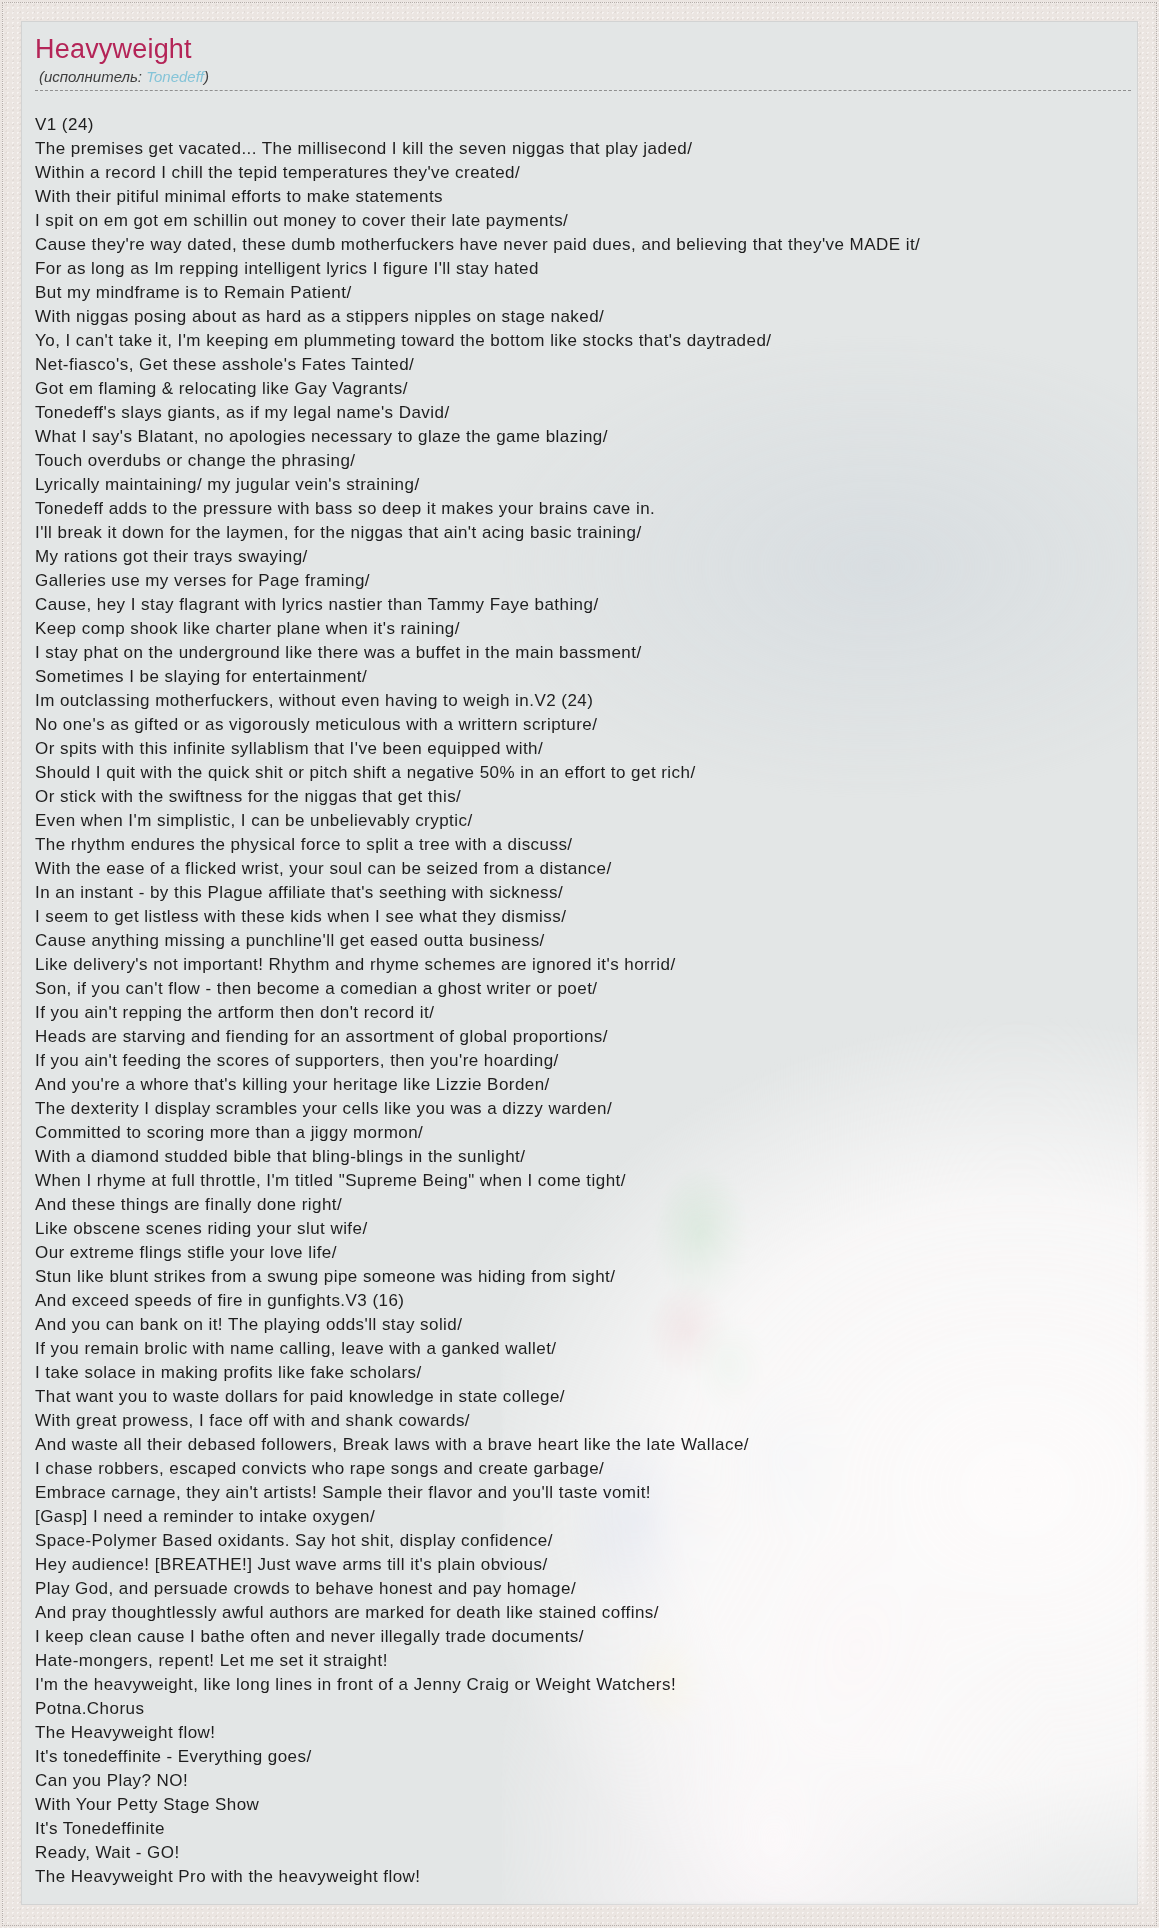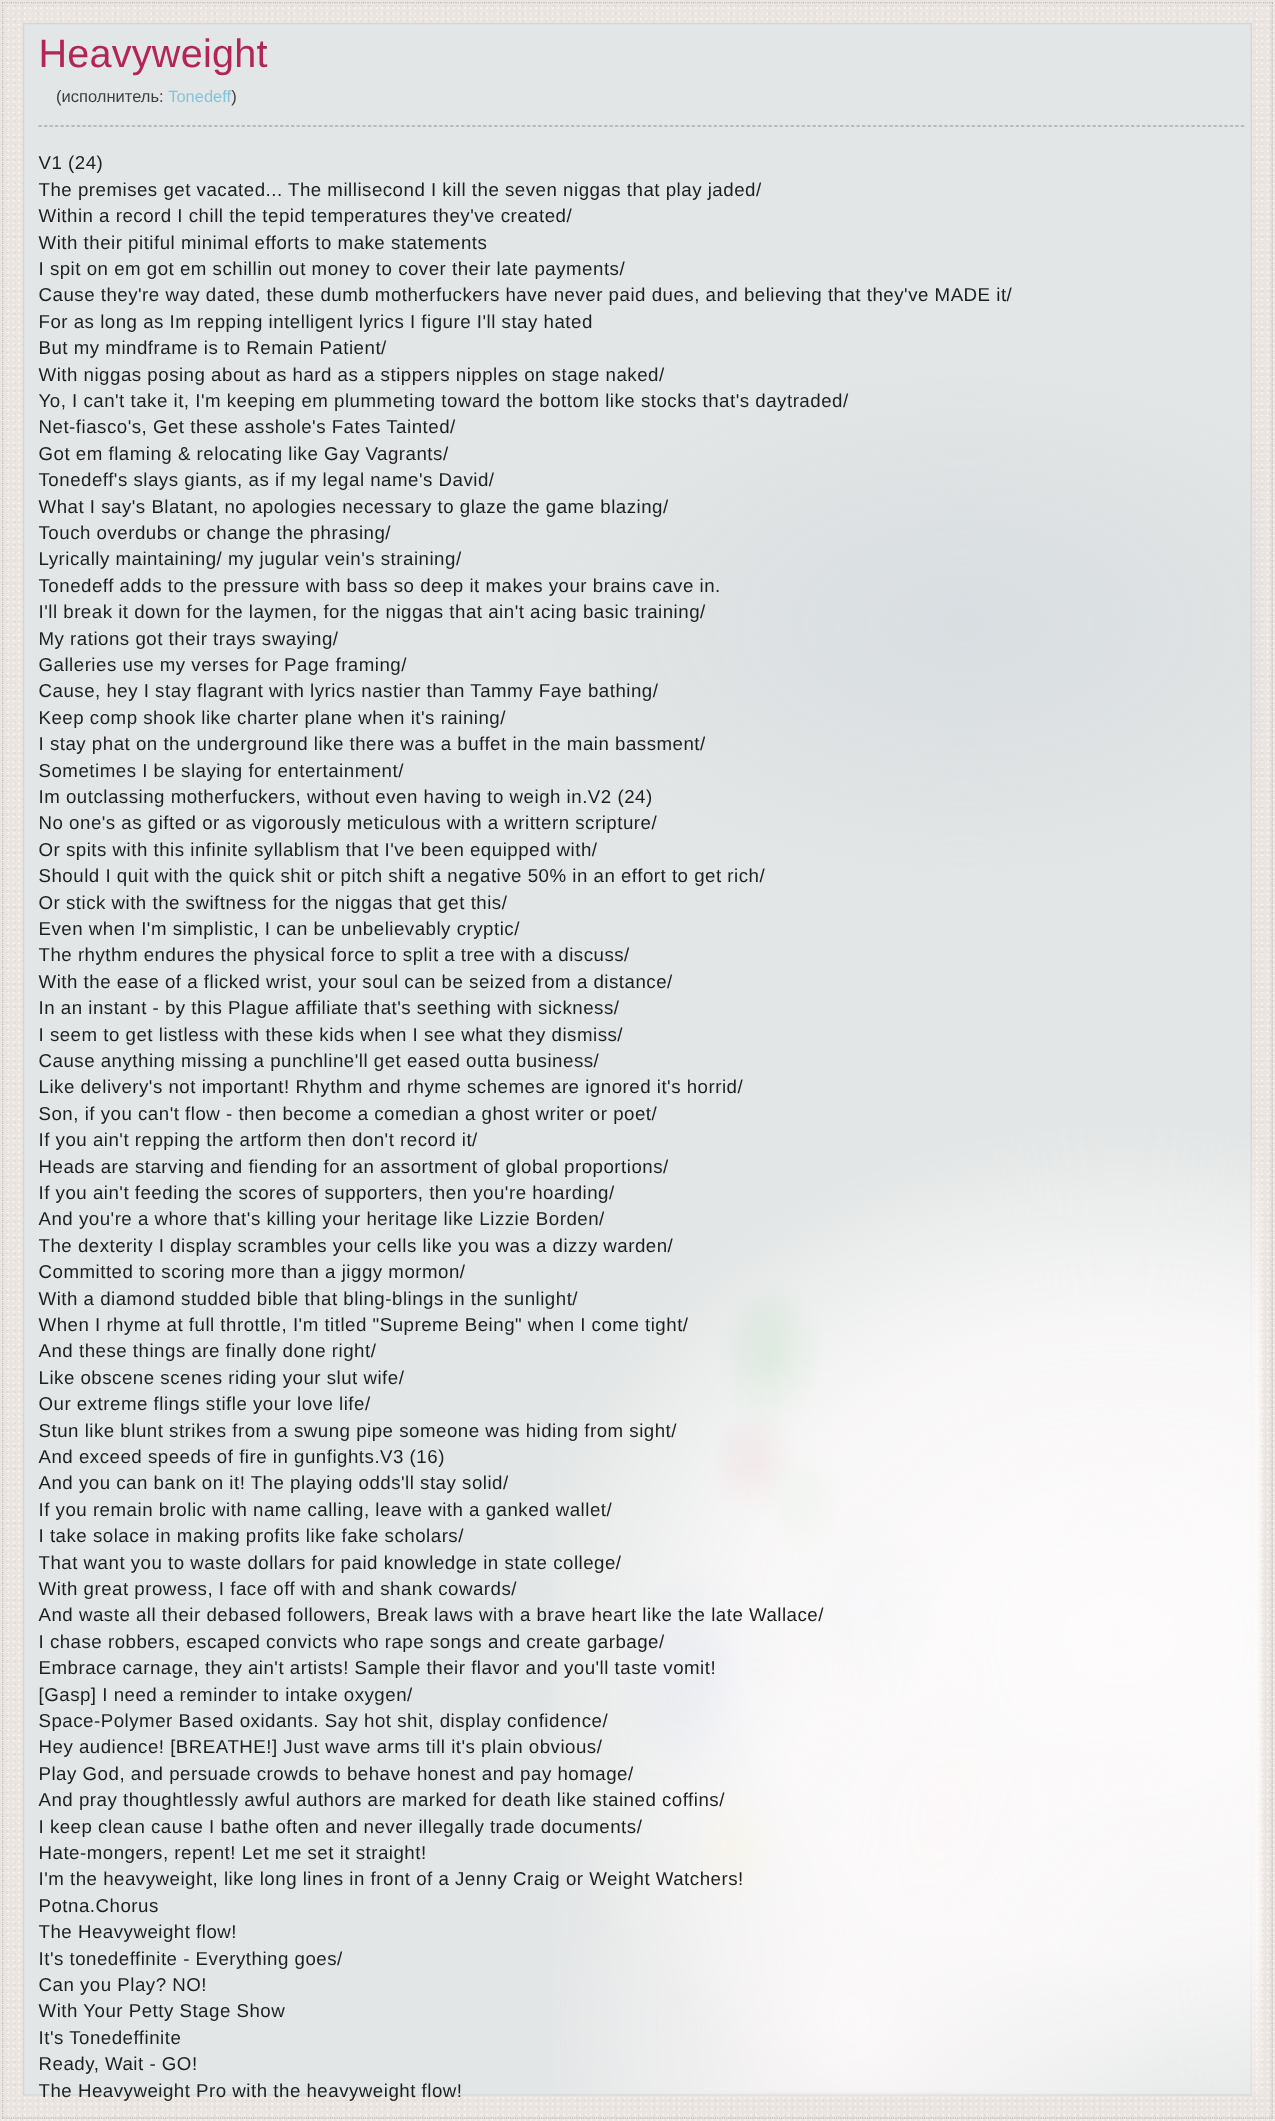--- a/index.html
+++ b/index.html
@@ -56,32 +56,33 @@
   }
 
   .panel-inner {
     position: relative;
     z-index: 2;
     padding: 12px 6px 0 13px;
   }
 
   .page-title {
     margin: 0;
-    font-size: 36px;
+    font-size: 27px;
     font-weight: 500;
     line-height: 30px;
     color: #b42457;
     letter-spacing: 0.2px;
   }
 
   .artist-line {
-    margin: 16px;
+    margin: 4px;
     font-size: 15px;
     line-height: 18px;
     color: #3d3d3d;
+    font-style: italic;
   }
   .artist-link {
     color: #84c4d8;
     text-decoration: none;
     cursor: pointer;
   }
 
   .header-separator {
     margin-top: 3px;
     border-bottom: 1px dashed #8f8f8f;

